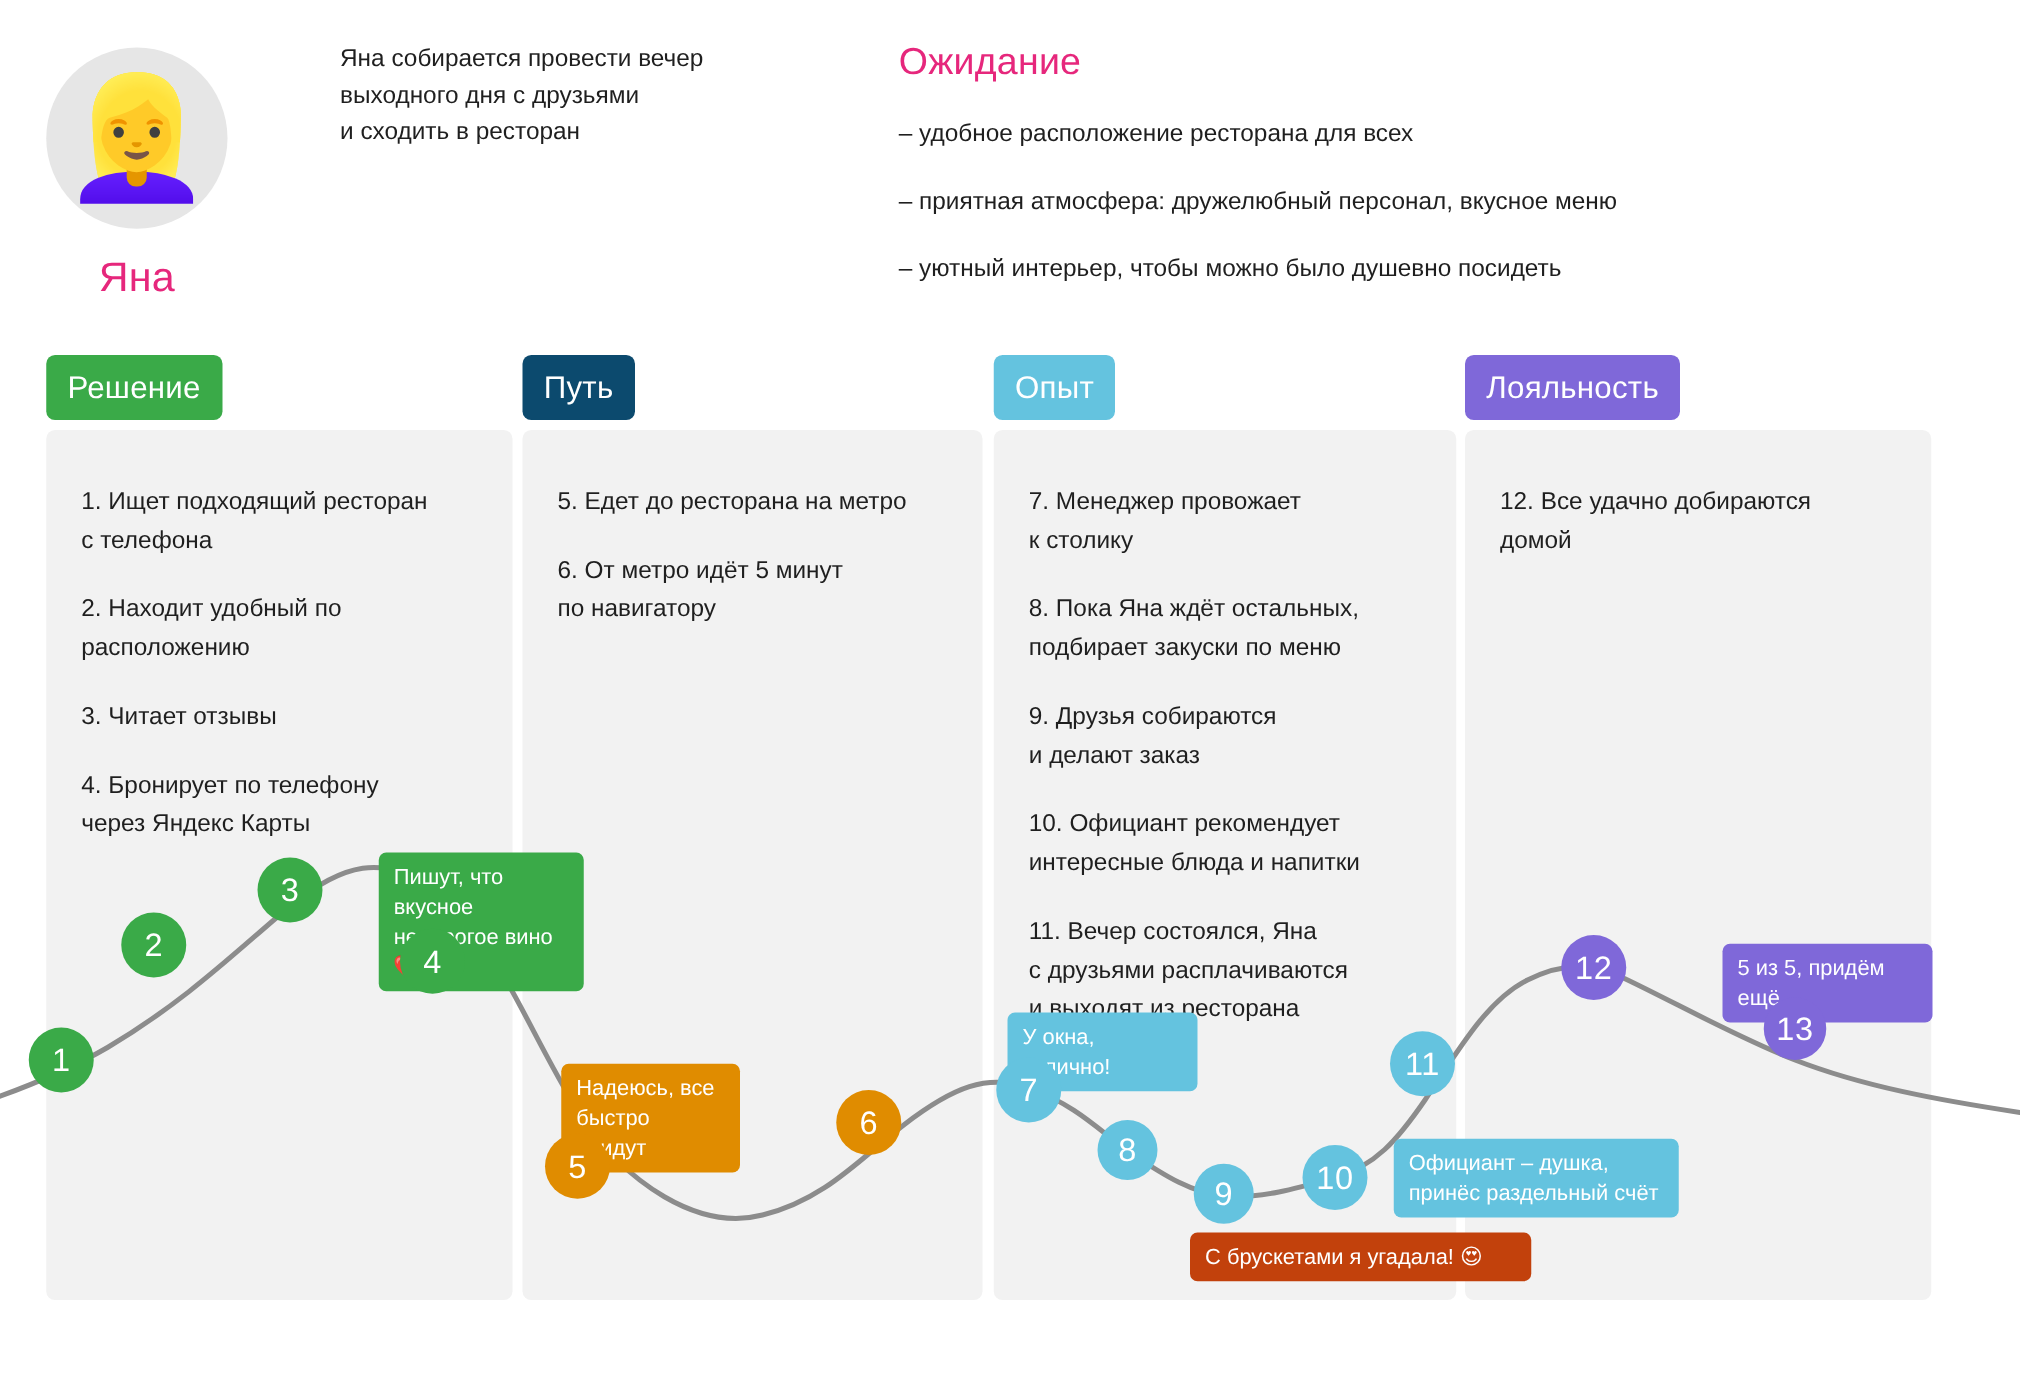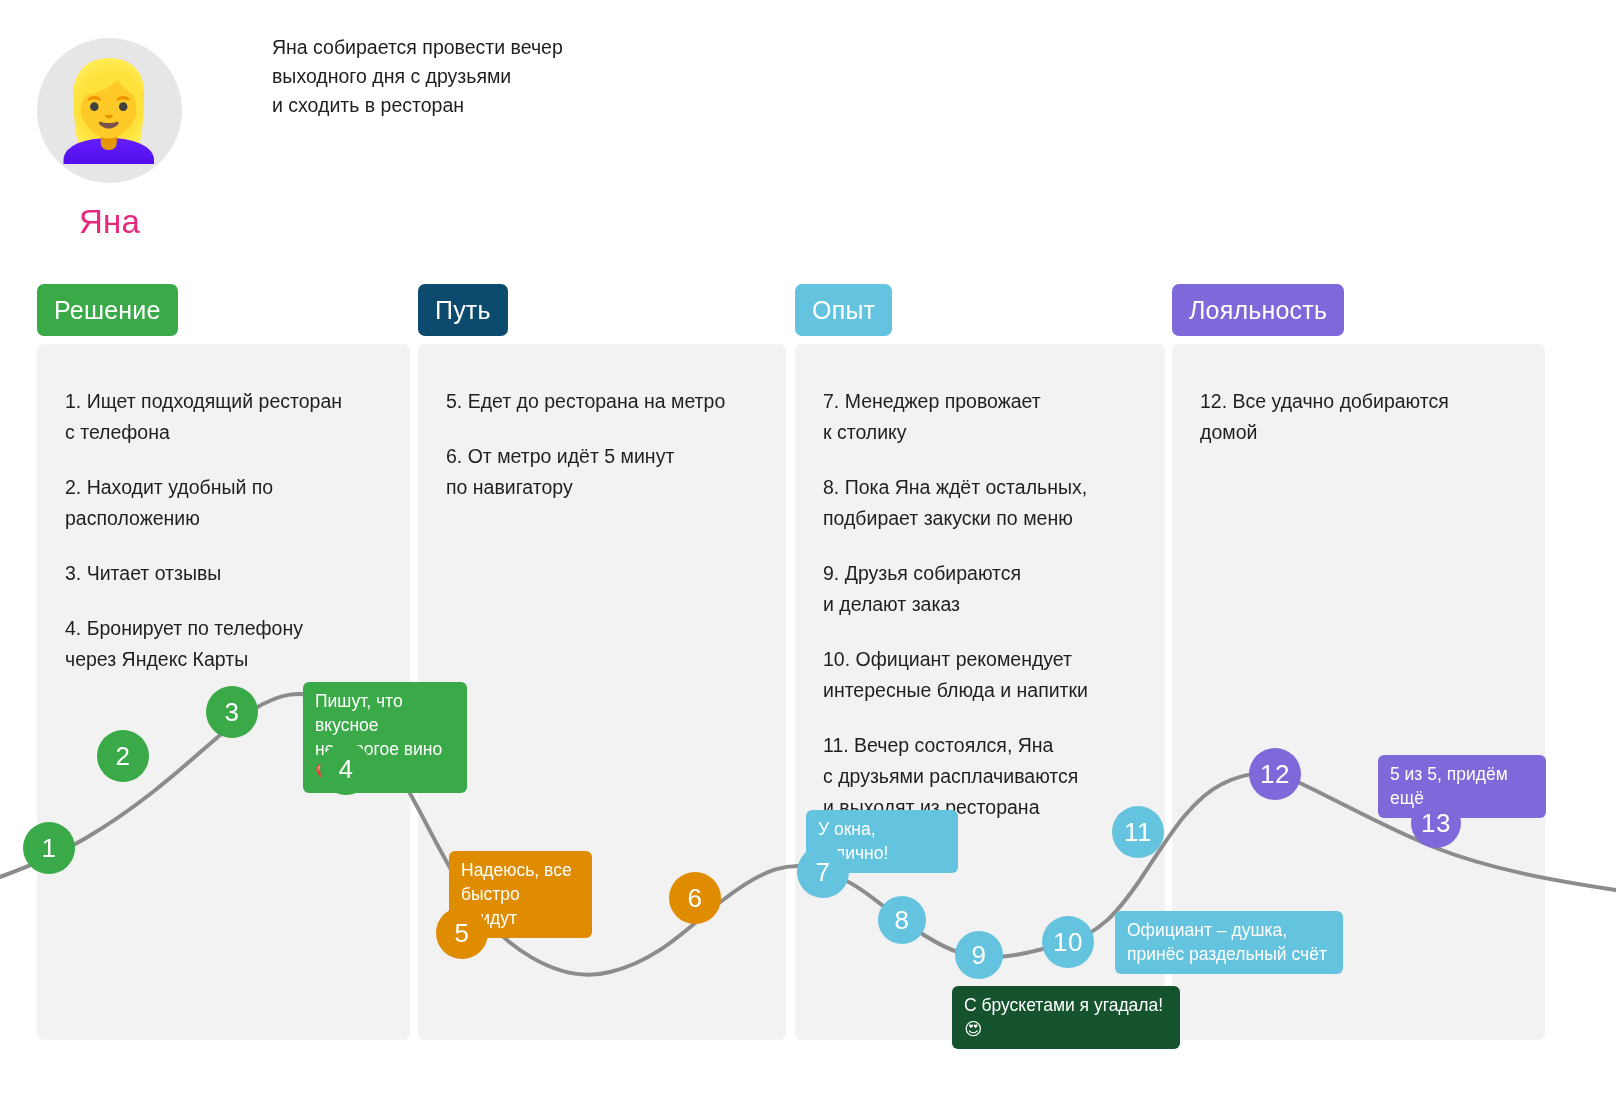--- a/index.html
+++ b/index.html
@@ -156,20 +156,28 @@
     </div>
     <div class="persona-name">Яна</div>
   </div>
 
   <div class="hdr-col scenario">
     <div class="hdr-line" style="white-space:pre-line">Яна собирается провести вечер
 выходного дня с друзьями
 и сходить в ресторан</div>
   </div>
 
+  <div class="hdr-col expect">
+    <h2 class="hdr-title">Ожидание</h2>
+    <div id="expectation-list">
+        <div class="expect-item">– удобное расположение ресторана для всех</div>
+        <div class="expect-item">– приятная атмосфера: дружелюбный персонал, вкусное меню</div>
+        <div class="expect-item">– уютный интерьер, чтобы можно было душевно посидеть</div>
+      </div>
+  </div>
 
   <div id="stages-layer">
       <div class="stage-badge" style="left: 37px; background: rgb(58, 170, 72);">Решение</div>
       <div class="stage-panel" style="left: 37px; width: 373px;">
         <div class="panel-steps">
           <div class="step">1. Ищет подходящий ресторан
 с телефона</div>
           <div class="step">2. Находит удобный по
 расположению</div>
           <div class="step">3. Читает отзывы</div>
@@ -215,30 +223,30 @@
   </svg>
 
   <div id="journey-layer">
       <div class="bubble" style="left: 265px; top: 682px; width: 164px; background: rgb(58, 170, 72); margin-left: 38px;">Пишут, что вкусное
 недорогое вино ❤️</div>
       <div class="bubble" style="left: 449px; top: 851px; width: 143px; background: rgb(224, 140, 0);">Надеюсь, все
 быстро придут</div>
       <div class="bubble" style="left: 806px; top: 810px; width: 152px; background: rgb(100, 195, 223);">У окна, отлично!</div>
       <div class="bubble" style="left: 1115px; top: 911px; width: 228px; background: rgb(100, 195, 223);">Официант – душка,
 принёс раздельный счёт</div>
-      <div class="bubble" style="left: 952px; top: 986px; width: 228px; background: #14532d;">С брускетами я угадала! 😍</div>
+      <div class="bubble" style="left: 952px; top: 986px; width: 273px; background: #c2410c;">С брускетами я угадала! 😍</div>
       <div class="bubble" style="left: 1378px; top: 755px; width: 168px; background: rgb(127, 104, 217);">5 из 5, придём ещё</div>
       <div class="node" style="left: 23px; top: 822px; width: 52px; height: 52px; background: rgb(58, 170, 72);">1</div>
       <div class="node" style="left: 97px; top: 730px; width: 52px; height: 52px; background: rgb(58, 170, 72);">2</div>
       <div class="node" style="left: 206px; top: 686px; width: 52px; height: 52px; background: rgb(58, 170, 72);">3</div>
       <div class="node" style="left: 320px; top: 743px; width: 52px; height: 52px; background: rgb(58, 170, 72);">4</div>
       <div class="node" style="left: 436px; top: 907px; width: 52px; height: 52px; background: rgb(224, 140, 0);">5</div>
       <div class="node" style="left: 669px; top: 872px; width: 52px; height: 52px; background: rgb(224, 140, 0);">6</div>
       <div class="node" style="left: 797px; top: 846px; width: 52px; height: 52px; background: rgb(100, 195, 223);">7</div>
       <div class="node" style="left: 878px; top: 896px; width: 48px; height: 48px; background: rgb(100, 195, 223);">8</div>
       <div class="node" style="left: 955px; top: 931px; width: 48px; height: 48px; background: rgb(100, 195, 223);">9</div>
       <div class="node" style="left: 1042px; top: 916px; width: 52px; height: 52px; background: rgb(100, 195, 223);">10</div>
-      <div class="node" style="left: 1112px; top: 806px; width: 52px; height: 52px; background: rgb(100, 195, 223);">11</div>
+      <div class="node" style="left: 1112px; top: 825px; width: 52px; height: 52px; background: rgb(100, 195, 223);">11</div>
       <div class="node" style="left: 1249px; top: 748px; width: 52px; height: 52px; background: rgb(127, 104, 217);">12</div>
       <div class="node" style="left: 1411px; top: 798px; width: 50px; height: 50px; background: rgb(127, 104, 217);">13</div>
     </div>
 
 </div>
 
 </body></html>

